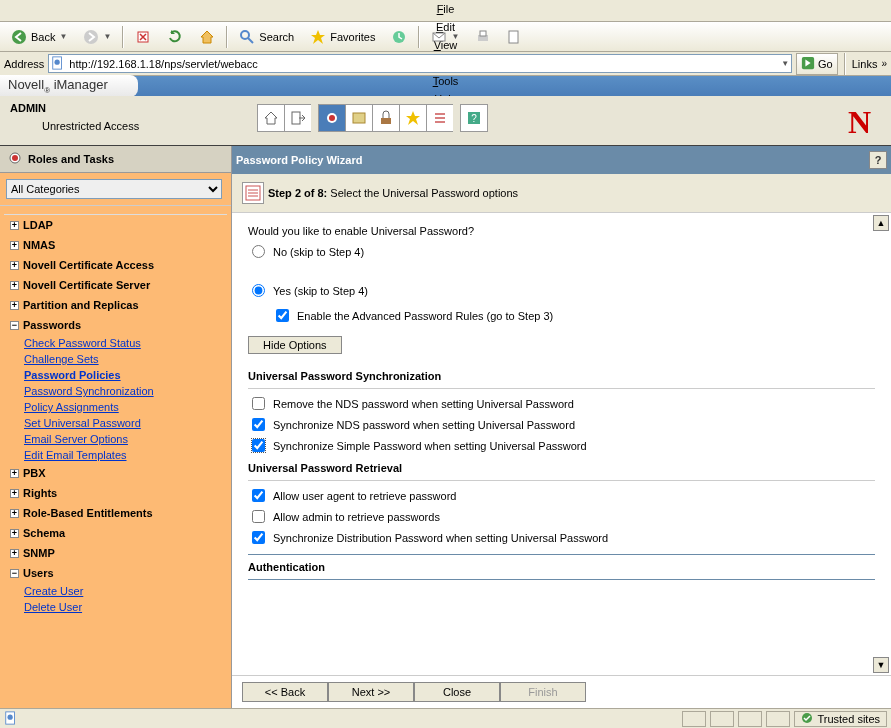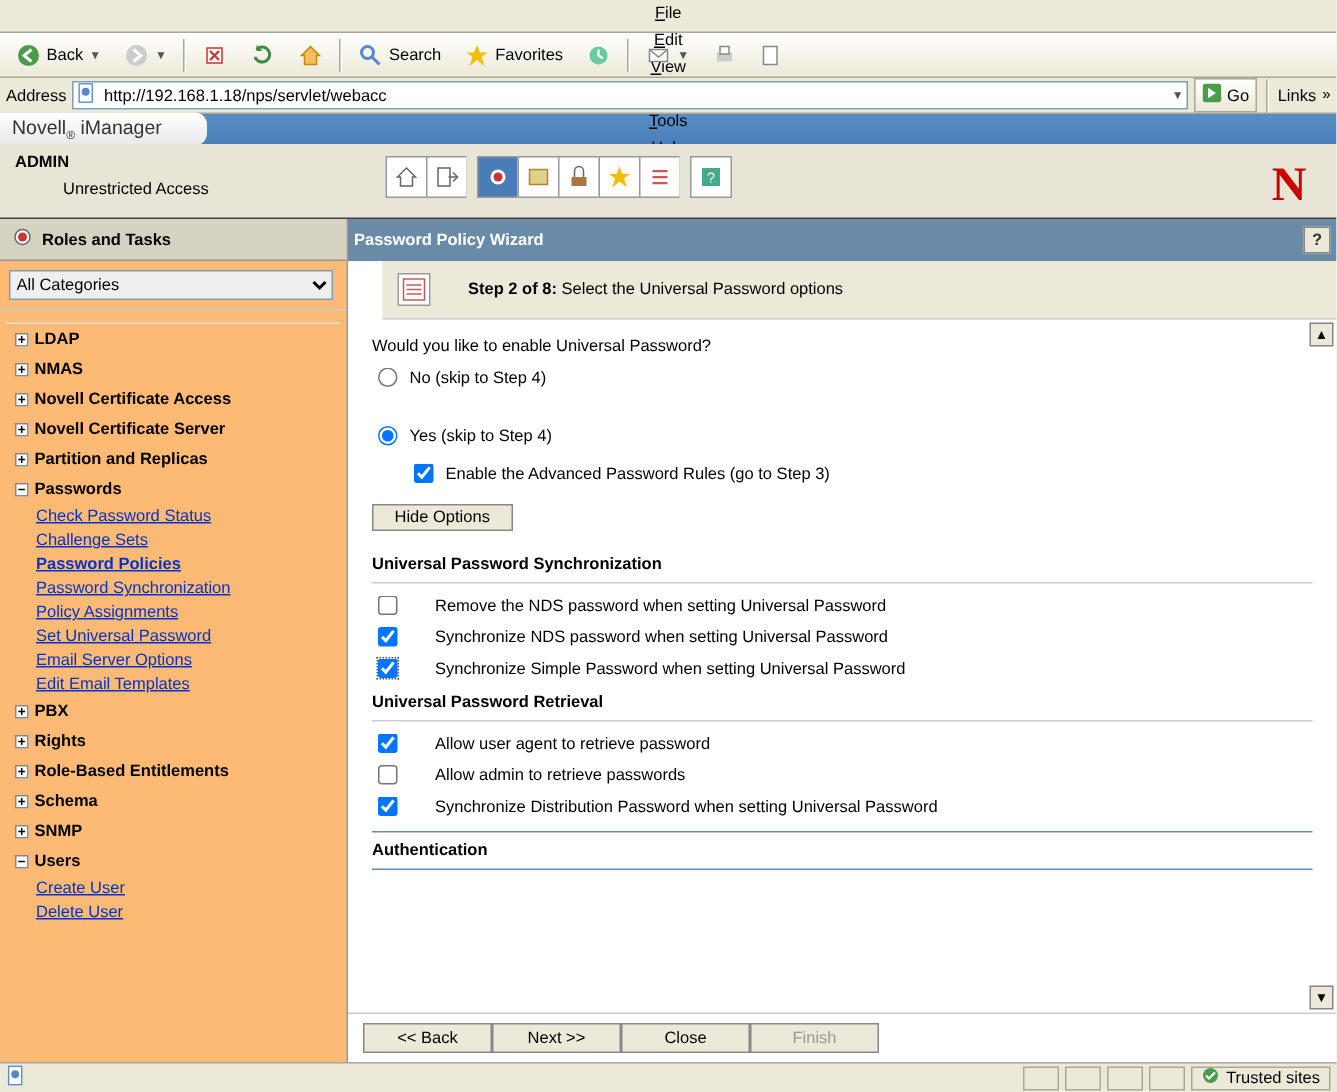--- a/index.html
+++ b/index.html
@@ -49,28 +49,28 @@
 .tree-item { padding: 4px 0 4px 6px; font-weight: bold; display: flex; align-items: center; gap: 4px; cursor: default; }
 .tree-icon { width: 9px; height: 9px; border: 1px solid #888; display: inline-flex; align-items: center; justify-content: center; font-size: 9px; line-height: 7px; background: #fff; }
 .sub-links { padding-left: 20px; }
 .sub-links a { display: block; color: #0033cc; text-decoration: underline; padding: 2px 0; font-size: 11px; }
 .sub-links a.active { font-weight: bold; }
 
 
 .content { flex: 1; display: flex; flex-direction: column; background: #fff; }
 .wizard-title { background: #6a8ba8; color: #fff; padding: 5px 4px; font-weight: bold; display: flex; justify-content: space-between; align-items: center; }
 .help-btn { width: 18px; height: 18px; background: #ece9d8; border: 1px solid #888; color: #333; text-align: center; line-height: 16px; font-size: 11px; }
-.step-row { background: #ece9d8; padding: 8px 10px; display: flex; align-items: center; gap: 25px; border-bottom: 1px solid #ccc; margin-left: 23px; }
+.step-row { background: #ece9d8; padding: 8px 10px; display: flex; align-items: center; gap: 4px; border-bottom: 1px solid #ccc; }
 .step-icon { width: 22px; height: 22px; border: 1px solid #999; background: #fff; display: flex; align-items: center; justify-content: center; }
 .wizard-body { flex: 1; padding: 12px 16px; overflow: auto; position: relative; }
 .scroll-up { position: absolute; right: 2px; top: 2px; width: 16px; height: 16px; background: #ece9d8; border: 1px solid #888; text-align: center; font-size: 9px; line-height: 14px; }
 .scroll-dn { position: absolute; right: 2px; bottom: 2px; width: 16px; height: 16px; background: #ece9d8; border: 1px solid #888; text-align: center; font-size: 9px; line-height: 14px; }
 .radio-row { padding: 8px 4px; display: flex; align-items: center; gap: 8px; }
 .check-row { padding: 4px 4px 4px 28px; display: flex; align-items: center; gap: 8px; }
-.check-row-n { padding: 4px 4px; display: flex; align-items: center; gap: 25px; }
+.check-row-n { padding: 4px 4px; display: flex; align-items: center; gap: 8px; }
 .hide-btn { margin: 10px 0; padding: 2px 14px; background: #ece9d8; border: 1px solid #888; font-size: 11px; }
 .section-h { font-weight: bold; padding: 6px 0 6px 0; border-bottom: 1px solid #ccc; margin-bottom: 4px; }
 .section-h-last { font-weight: bold; padding: 6px 0; border-top: 1px solid #6a8ba8; border-bottom: 1px solid #6a8ba8; margin-top: 6px; }
 .btn-row { padding: 6px 10px; border-top: 1px solid #ccc; background: #fff; display: flex; gap: 0; }
 .btn-row button { width: 86px; height: 20px; background: #ece9d8; border: 1px solid #888; font-size: 11px; }
 .btn-row button:disabled { color: #999; }
 input[type=checkbox], input[type=radio] { margin: 0; }
 .hl-check { outline: 1px dotted #555; }
 
 

